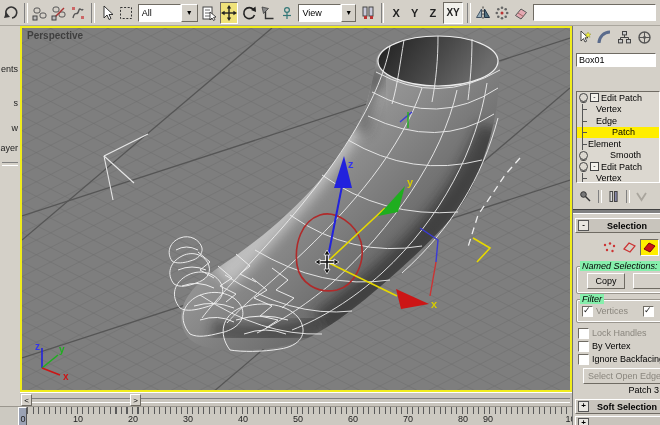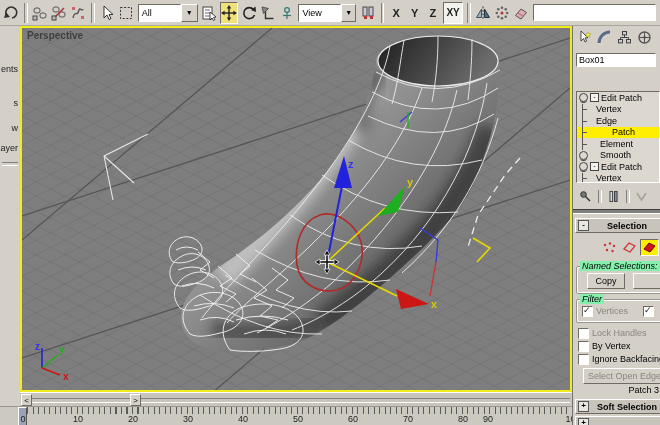--- a/index.html
+++ b/index.html
@@ -439,25 +439,25 @@
       <div class="srow">
         <span class="treepad"></span>
         <span class="slabel" style="margin-left:8px;">Edge</span>
       </div>
       <div class="srow sel">
         <span class="treepad"></span>
         <span class="slabel" style="margin-left:24px;">Patch</span>
       </div>
       <div class="srow">
         <span class="treepad"></span>
-        <span class="slabel" style="margin-left:12px;">Element</span>
+        <span class="slabel" style="margin-left:0;">Element</span>
       </div>
       <div class="srow">
         <span class="bulb"></span>
-        <span class="slabel" style="margin-left:10px;">Smooth</span>
+        <span class="slabel" style="margin-left:20px;">Smooth</span>
       </div>
       <div class="srow">
         <span class="bulb"></span>
         <span class="expbox">-</span>
         <span class="slabel">Edit Patch</span>
       </div>
       <div class="srow">
         <span class="treepad"></span>
         <span class="slabel" style="margin-left:8px;">Vertex</span>
       </div>

